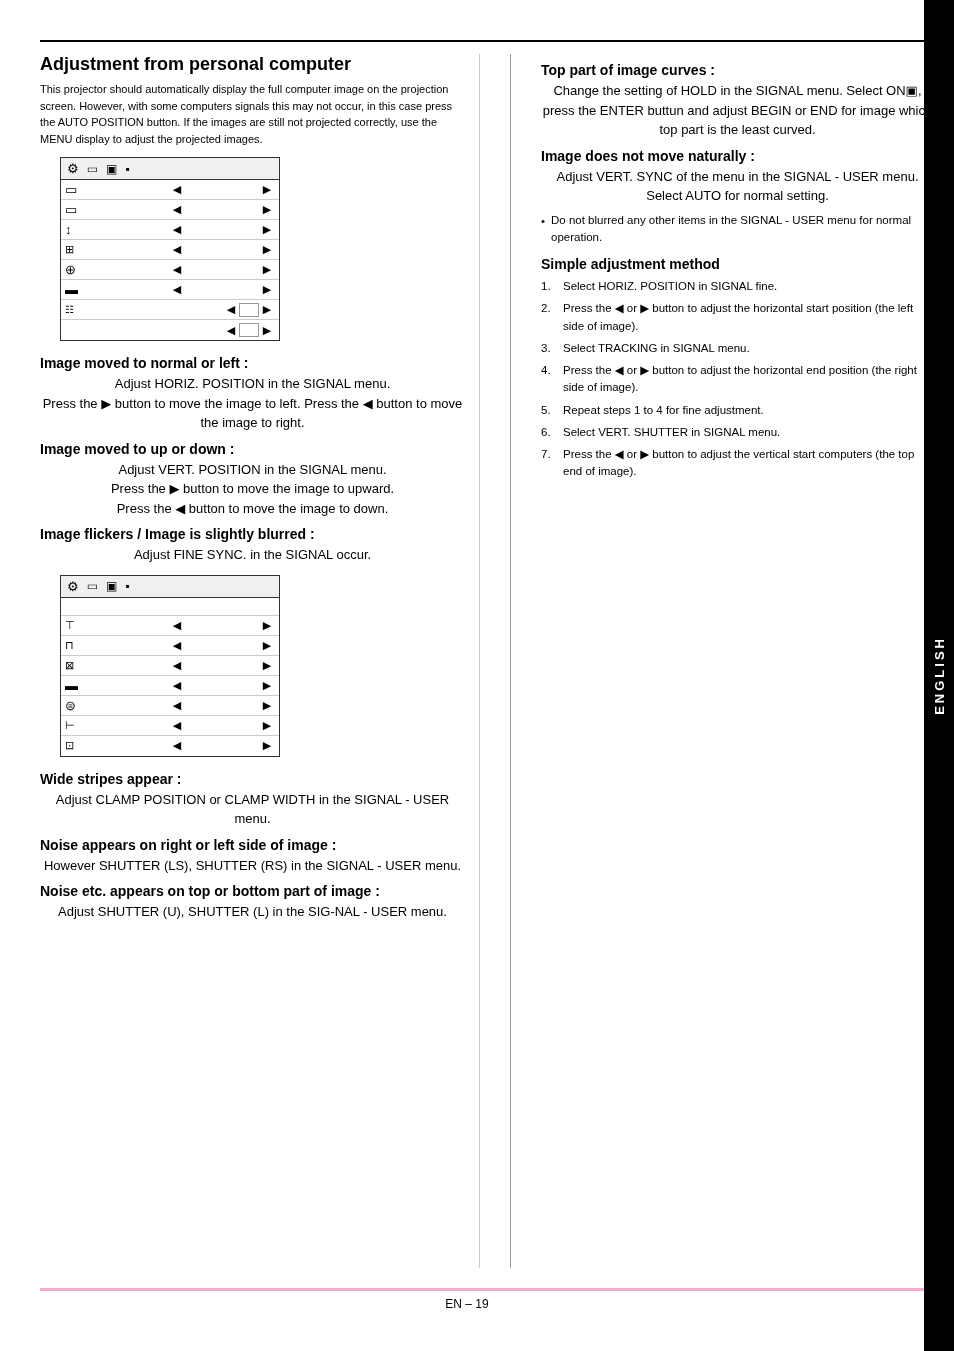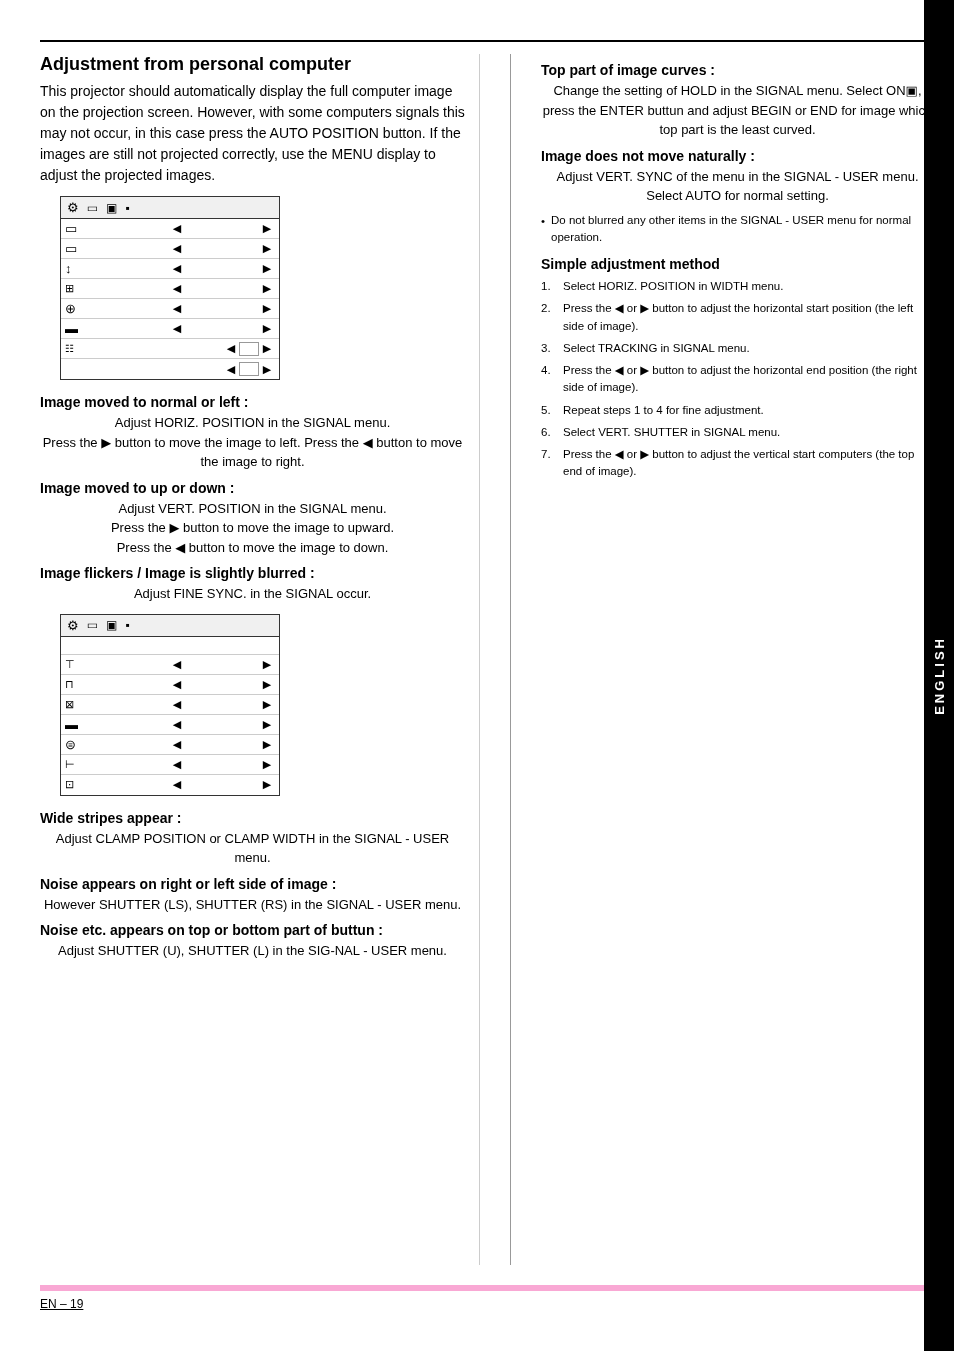--- a/index.html
+++ b/index.html
@@ -53,21 +53,21 @@
       writing-mode: vertical-rl;
       transform: rotate(180deg);
       letter-spacing: 3px;
     }
     h2.section-title {
       font-size: 18px;
       font-weight: bold;
       margin-bottom: 6px;
     }
     p.body-text {
-      font-size: 14px;
+      font-size: 11px;
       line-height: 1.5;
       margin-bottom: 2px;
     }
     .subsection-title {
       font-size: 14px;
       font-weight: bold;
       margin-bottom: 3px;
       margin-top: 8px;
     }
     .body-text-small {
@@ -145,27 +145,26 @@
       margin-bottom: 5px;
       font-size: 11.5px;
       line-height: 1.5;
     }
     .num-label {
       flex-shrink: 0;
       min-width: 16px;
     }
     .footer-bar {
       display: flex;
-      justify-content: flex-start;
+      justify-content: center;
       align-items: center;
       margin-top: 20px;
       padding-right: 40px;
-      border-top: 6px solid #f9a8d4;
+      border-top: 3px solid #f9a8d4;
       padding-top: 6px;
-      text-decoration: underline;
     }
     .page-number {
       font-size: 12px;
     }
     .right-border-line {
       border-right: 1px solid #ccc;
       padding-right: 14px;
       margin-right: 0;
     }
     .col-divider {
@@ -334,21 +333,21 @@
           <span class="menu-arrow-right">▶</span>
         </div>
       </div>
 
       <div class="subsection-title">Wide stripes appear :</div>
       <div class="body-text-small">Adjust CLAMP POSITION or CLAMP WIDTH in the SIGNAL - USER menu.</div>
 
       <div class="subsection-title">Noise appears on right or left side of image :</div>
       <div class="body-text-small">However SHUTTER (LS), SHUTTER (RS) in the SIGNAL - USER menu.</div>
 
-      <div class="subsection-title">Noise etc. appears on top or bottom part of buttun :</div>
+      <div class="subsection-title">Noise etc. appears on top or bottom part of image :</div>
       <div class="body-text-small">Adjust SHUTTER (U), SHUTTER (L) in the SIG-NAL - USER menu.</div>
     </div>
 
     <div class="col-divider"></div>
 
     <div class="right-col">
 
       <div class="subsection-title">Top part of image curves :</div>
       <div class="body-text-small">Change the setting of HOLD in the SIGNAL menu. Select ON▣,  press the ENTER buttun and adjust BEGIN or END for image which top part is the least curved.</div>
 
@@ -358,21 +357,21 @@
       <div class="bullet-item" style="margin-top:6px; margin-bottom:10px;">
         <span class="bullet-dot">•</span>
         <span>Do not blurred any other items in the SIGNAL - USER menu for normal operation.</span>
       </div>
 
       <div class="subsection-title">Simple adjustment method</div>
 
       <div style="margin-top:6px;">
         <div class="numbered-item">
           <span class="num-label">1.</span>
-          <span>Select HORIZ. POSITION in WIDTH menu.</span>
+          <span>Select HORIZ. POSITION in SIGNAL fine.</span>
         </div>
         <div class="numbered-item">
           <span class="num-label">2.</span>
           <span>Press the ◀ or ▶ button to adjust the horizontal start position (the left side of image).</span>
         </div>
         <div class="numbered-item">
           <span class="num-label">3.</span>
           <span>Select TRACKING in SIGNAL menu.</span>
         </div>
         <div class="numbered-item">

